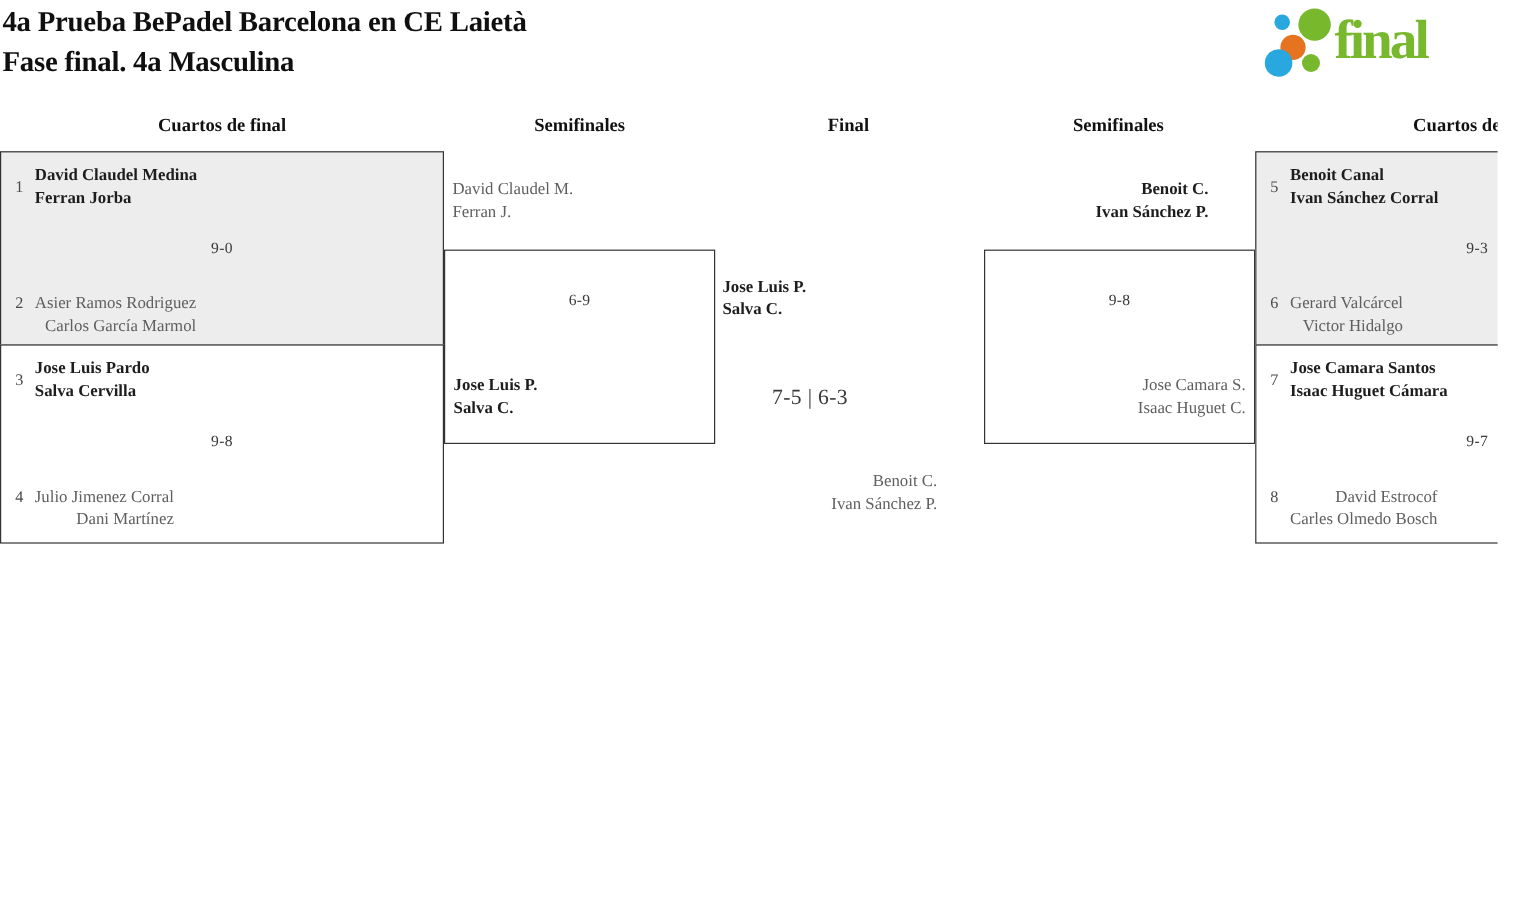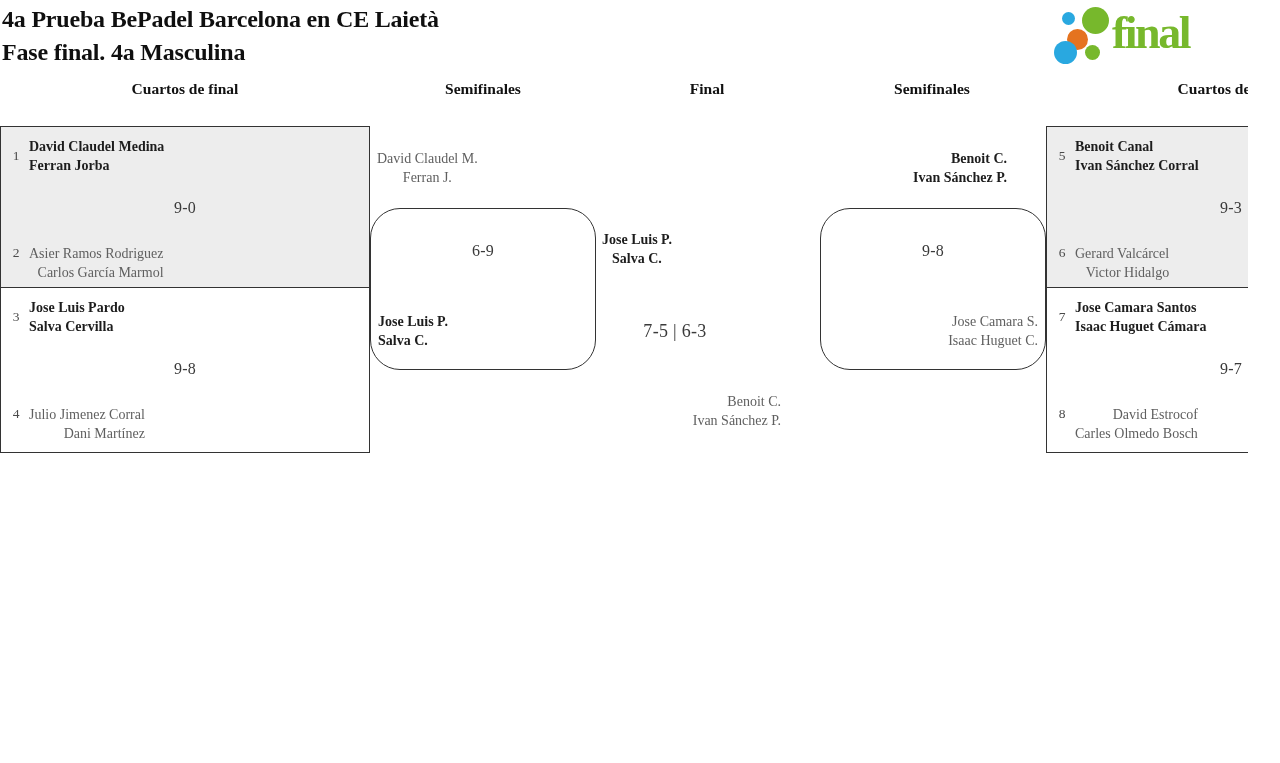--- a/index.html
+++ b/index.html
@@ -13,45 +13,45 @@
   .logo{position:absolute;left:1048px;top:4px;width:228px;height:66px;cursor:pointer;}
   .dot{position:absolute;border-radius:50%;}
   .dot-blue-sm  {left:14px;top:8px;width:13px;height:13px;background:#29a8e0;}
   .dot-green-lg {left:34px;top:3px;width:27px;height:27px;background:#77b82c;}
   .dot-orange   {left:19px;top:25px;width:21px;height:21px;background:#e5731f;}
   .dot-blue-lg  {left:6px; top:37px;width:23px;height:23px;background:#29a8e0;}
   .dot-green-sm {left:37px;top:41px;width:15px;height:15px;background:#77b82c;}
   .logo-text{position:absolute;left:64px;top:2px;font-size:46px;font-weight:700;
              color:#77b82c;letter-spacing:-2.5px;}
   
-  .col-header{position:absolute;top:80px;transform:translateX(-50%);
+  .col-header{position:absolute;top:96px;transform:translateX(-50%);
               font-size:15.5px;font-weight:700;color:#111;white-space:nowrap;}
   
   .box{position:absolute;border:1px solid #333;box-sizing:border-box;background:#fff;}
   .box.shade{background:#ededed;}
   .qf{width:370px;height:162px;}
   .qf.tall{height:166px;}
-  .sf{width:226px;height:162px;border-radius:30px;}
+  .sf{width:226px;height:162px;}
   .seed{position:absolute;left:6px;width:18px;text-align:center;
         font-size:13.5px;color:#4a4a4a;}
   .seed.top{top:21px;}
   .seed.bottom{top:118px;}
   .team{font-size:14px;line-height:19px;white-space:nowrap;}
   .winner{font-weight:700;color:#1d1d1d;}
   .loser{font-weight:400;color:#5f5f5f;}
   .qf .team.top{position:absolute;left:28px;top:10px;}
   .qf .team.bottom{position:absolute;left:28px;top:117px;text-align:right;}
   .score{position:absolute;left:0;width:100%;text-align:center;
-         font-size:16px;color:#3a3a3a;letter-spacing:0.3px;}
+         font-size:13px;color:#3a3a3a;letter-spacing:0.3px;}
   .qf .score{top:72px;}
   .sf .score{top:33px;}
   .sf .team.inner{position:absolute;top:103px;}
   .sf .team.inner.al{left:7px;}
   .sf .team.inner.ar{right:7px;text-align:right;}
-  .float-team{position:absolute;font-size:14px;line-height:19px;white-space:nowrap;text-align:center;}
+  .float-team{position:absolute;font-size:14px;line-height:19px;white-space:nowrap;}
   .ar{text-align:right;}
   .final-score{position:absolute;left:565px;top:321px;width:220px;text-align:center;
                font-size:18px;color:#3a3a3a;letter-spacing:0.3px;}
 </style>
 </head>
 <body>
 
 <div id="stage">
 
   <div class="title">

